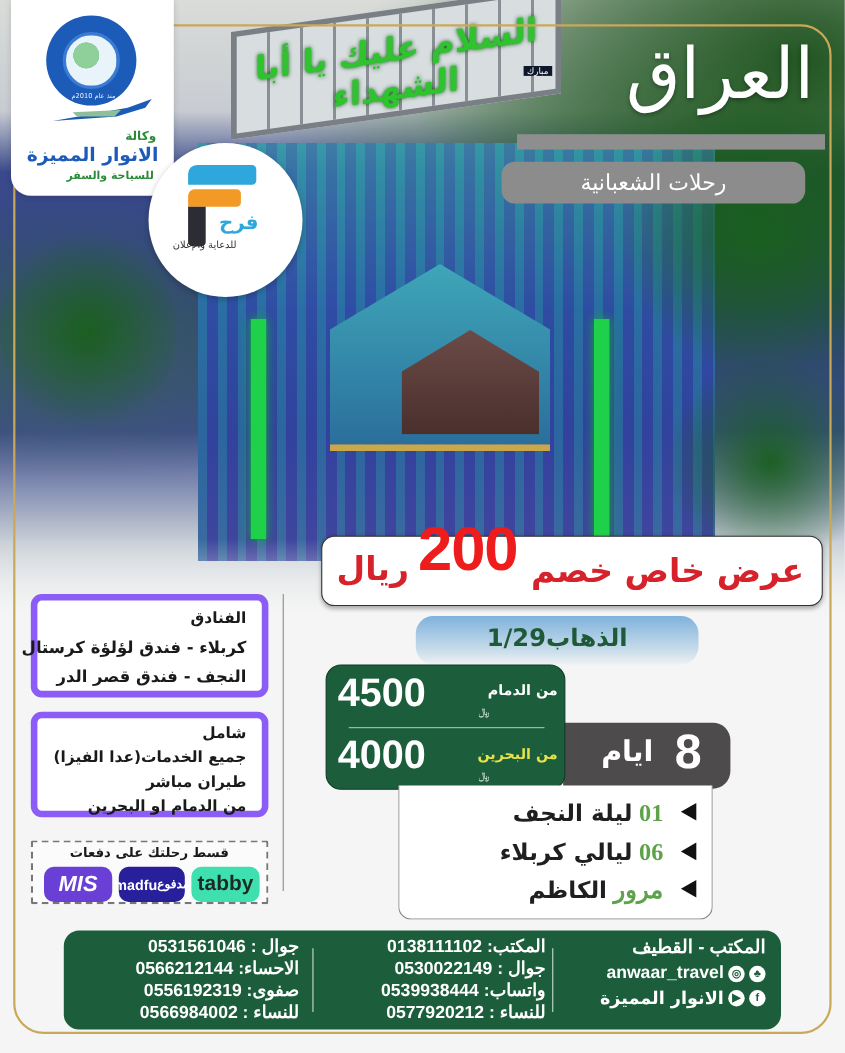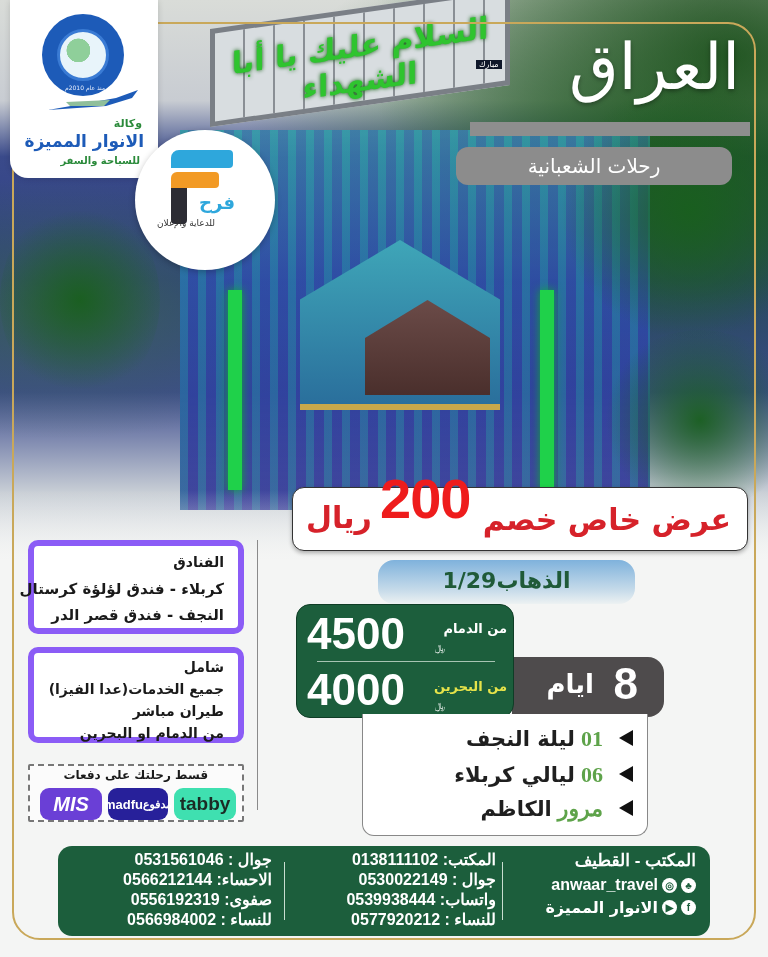--- a/index.html
+++ b/index.html
@@ -148,21 +148,21 @@
     font-size: 22px; font-weight: bold; color: #1f5a38;
   }
 
   
   .price-box {
     position: absolute; left: 296px; top: 604px; width: 218px; height: 114px;
     background: #1c5e3c; border-radius: 14px; border: 1px solid #0f3d26;
   }
   .price-divider { position: absolute; left: 20px; top: 56px; width: 178px; height: 1px; background: #a7c4b3; }
   .price-value {
-    position: absolute; left: 10px; font-size: 44px; font-weight: bold; color: #ffffff;
+    position: absolute; left: 10px; font-size: 36px; font-weight: bold; color: #ffffff;
     font-family: "Liberation Sans", sans-serif;
   }
   .price-label { position: absolute; right: 6px; font-size: 13px; font-weight: bold; }
   .riyal-sign { position: absolute; left: 138px; font-size: 9px; color: #ffffff; }
 
   .days-badge {
     position: absolute; left: 512px; top: 657px; width: 152px; height: 60px;
     background: #4e4b4c; border-radius: 0 16px 16px 0; color: #ffffff;
   }
   .days-num { position: absolute; right: 26px; top: 2px; font-size: 44px; font-weight: bold; font-family: "Liberation Sans", sans-serif; }

